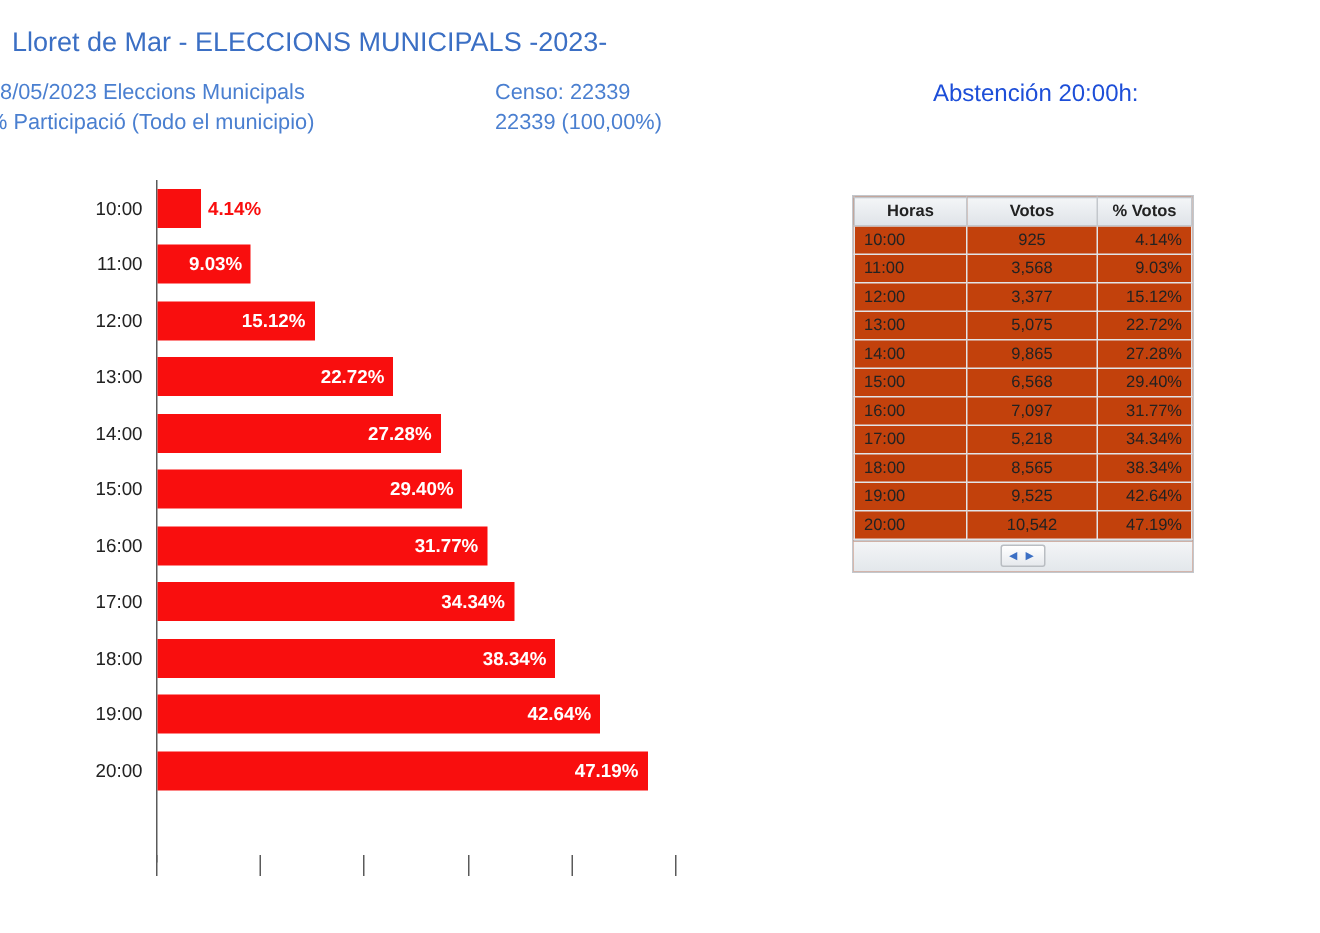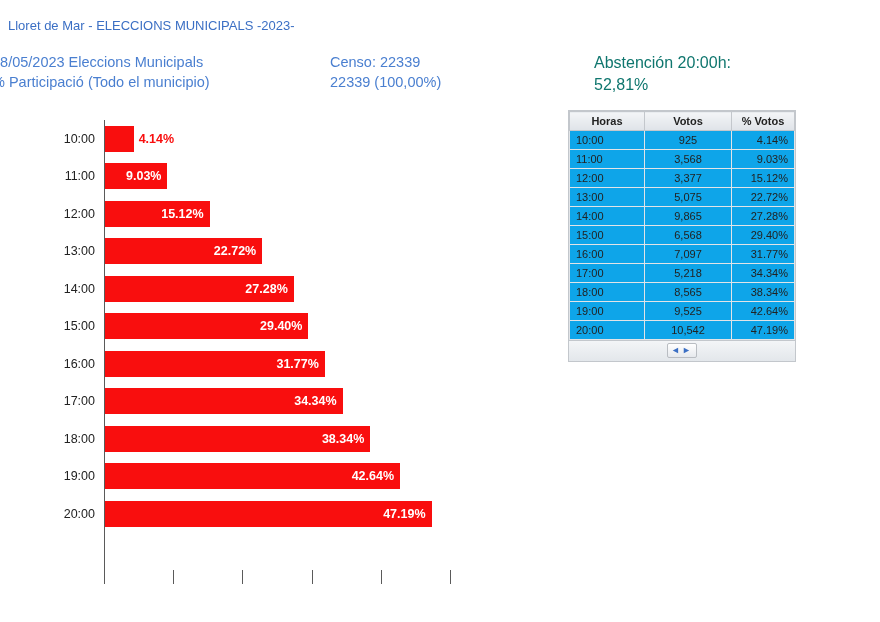--- a/index.html
+++ b/index.html
@@ -16,38 +16,38 @@
   }
   .page {
     position: relative;
     width: 880px;
     height: 622px;
   }
   #page-title {
     position: absolute;
     left: 8px;
     top: 18px;
-    font-size: 13px;
+    font-size: 18px;
     color: #3b6fc4;
     white-space: nowrap;
   }
   .subinfo {
     position: absolute;
     color: #4a7fd0;
     font-size: 14.5px;
     line-height: 20px;
     white-space: nowrap;
   }
   #sub-left { left: -8px; top: 52px; }
   #sub-mid { left: 330px; top: 52px; }
   #abstention {
     position: absolute;
-    left: 594px;
+    left: 622px;
     top: 52px;
-    color: #0f766e;
+    color: #1d4ed8;
     font-size: 16px;
     line-height: 22px;
     width: 230px;
   }
 
   
   #chart-area {
     position: absolute;
     left: 0px;
     top: 120px;
@@ -115,24 +115,24 @@
   .bar-value.outside {
     color: #f90e0e;
     margin-left: 5px;
     margin-right: 0;
   }
 
   
   #data-table {
     position: absolute;
     left: 568px;
-    top: 110px;
+    top: 130px;
     width: 226px;
     border: 1px solid #c3c7cc;
-    background: #0ea5e9;
+    background: #c2410c;
     font-size: 11px;
     color: #222;
   }
   table.grid {
     border-collapse: collapse;
     width: 100%;
   }
   table.grid th {
     background: linear-gradient(#f3f5f7, #dfe3e8);
     border: 1px solid #c3c7cc;
@@ -182,21 +182,20 @@
     <div>% Participació (Todo el municipio)</div>
   </div>
 
   <div class="subinfo" id="sub-mid">
     <div>Censo: 22339</div>
     <div>22339 (100,00%)</div>
   </div>
 
   <div id="abstention">
     <div>Abstención 20:00h:</div>
-    <div>52,81%</div>
   </div>
 
   <div id="chart-area">
     <div class="axis-line"></div>
     <div class="rows" id="chart-rows">
         <div class="row">
           <div class="row-label">10:00</div>
           <div class="bar-wrap">
             <div class="bar" style="width: 28.6488px; background: rgb(249, 14, 14);"></div>
             <span class="bar-value outside">4.14%</span>

